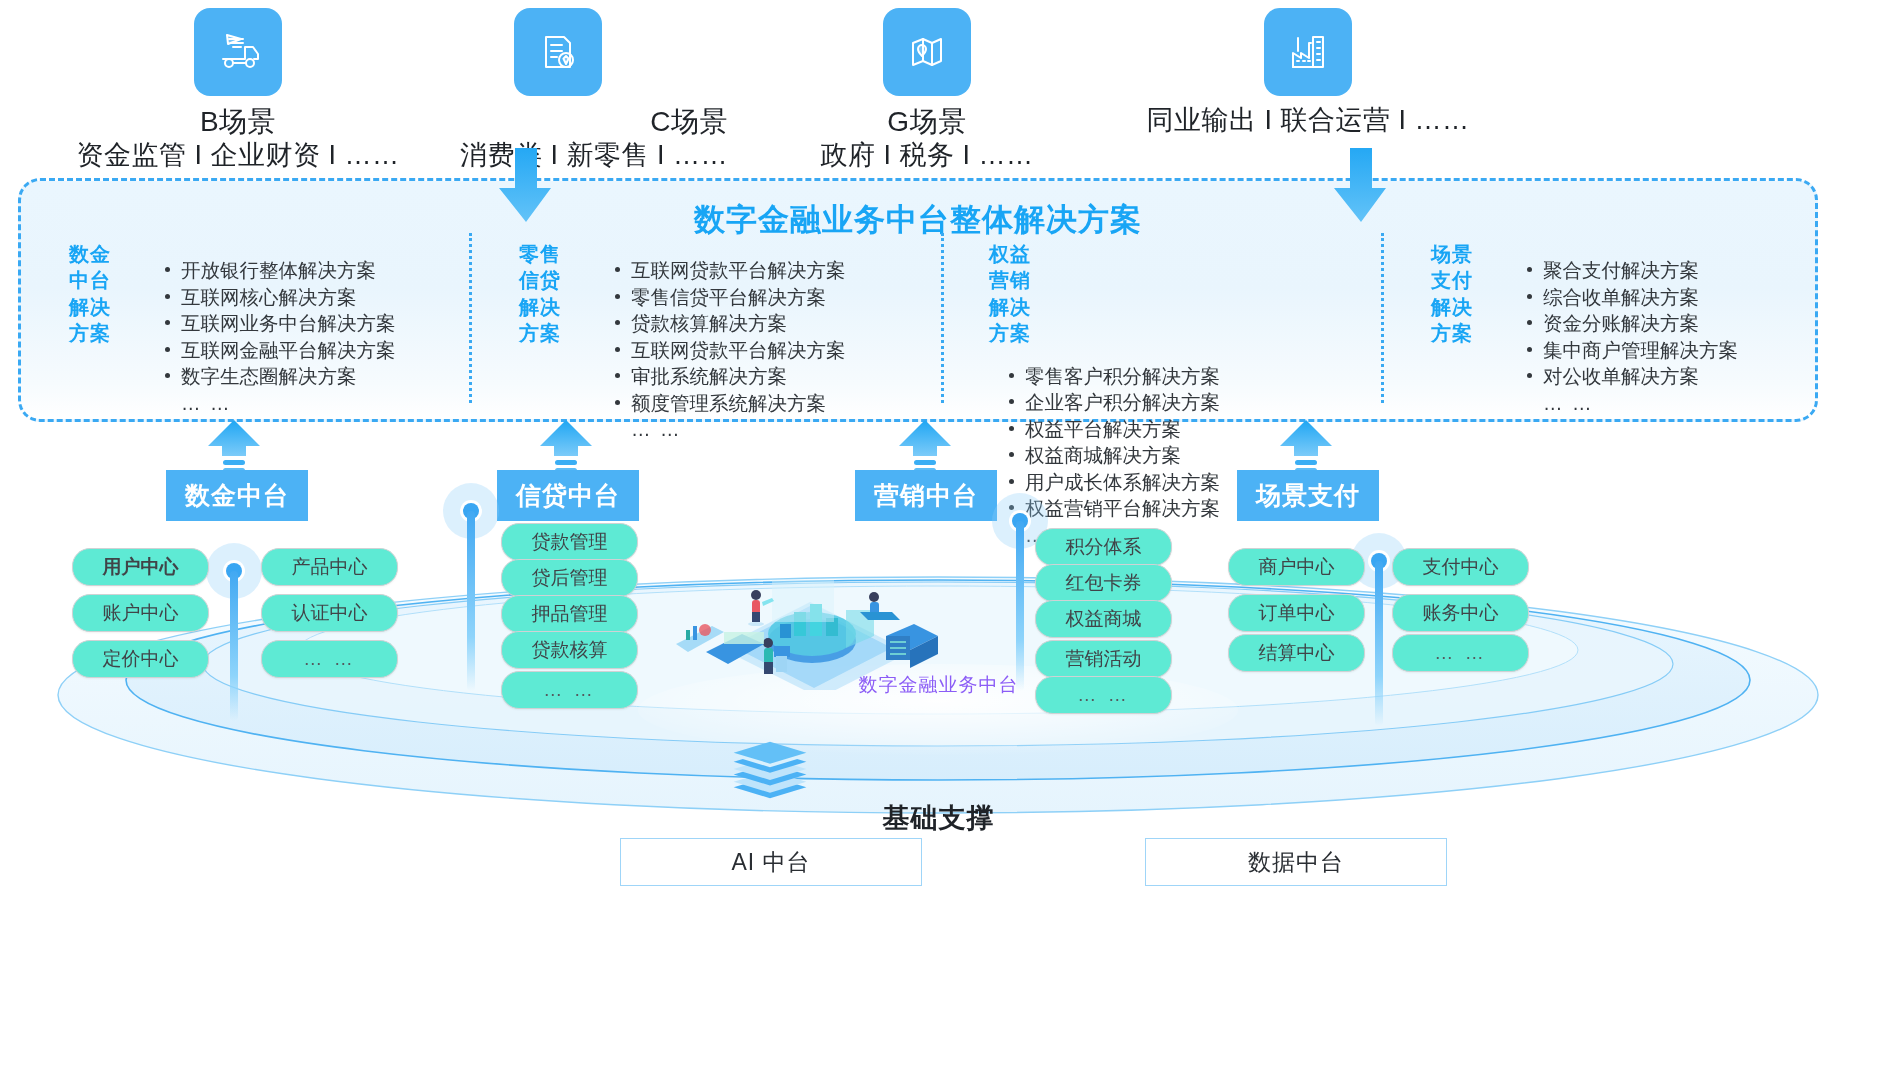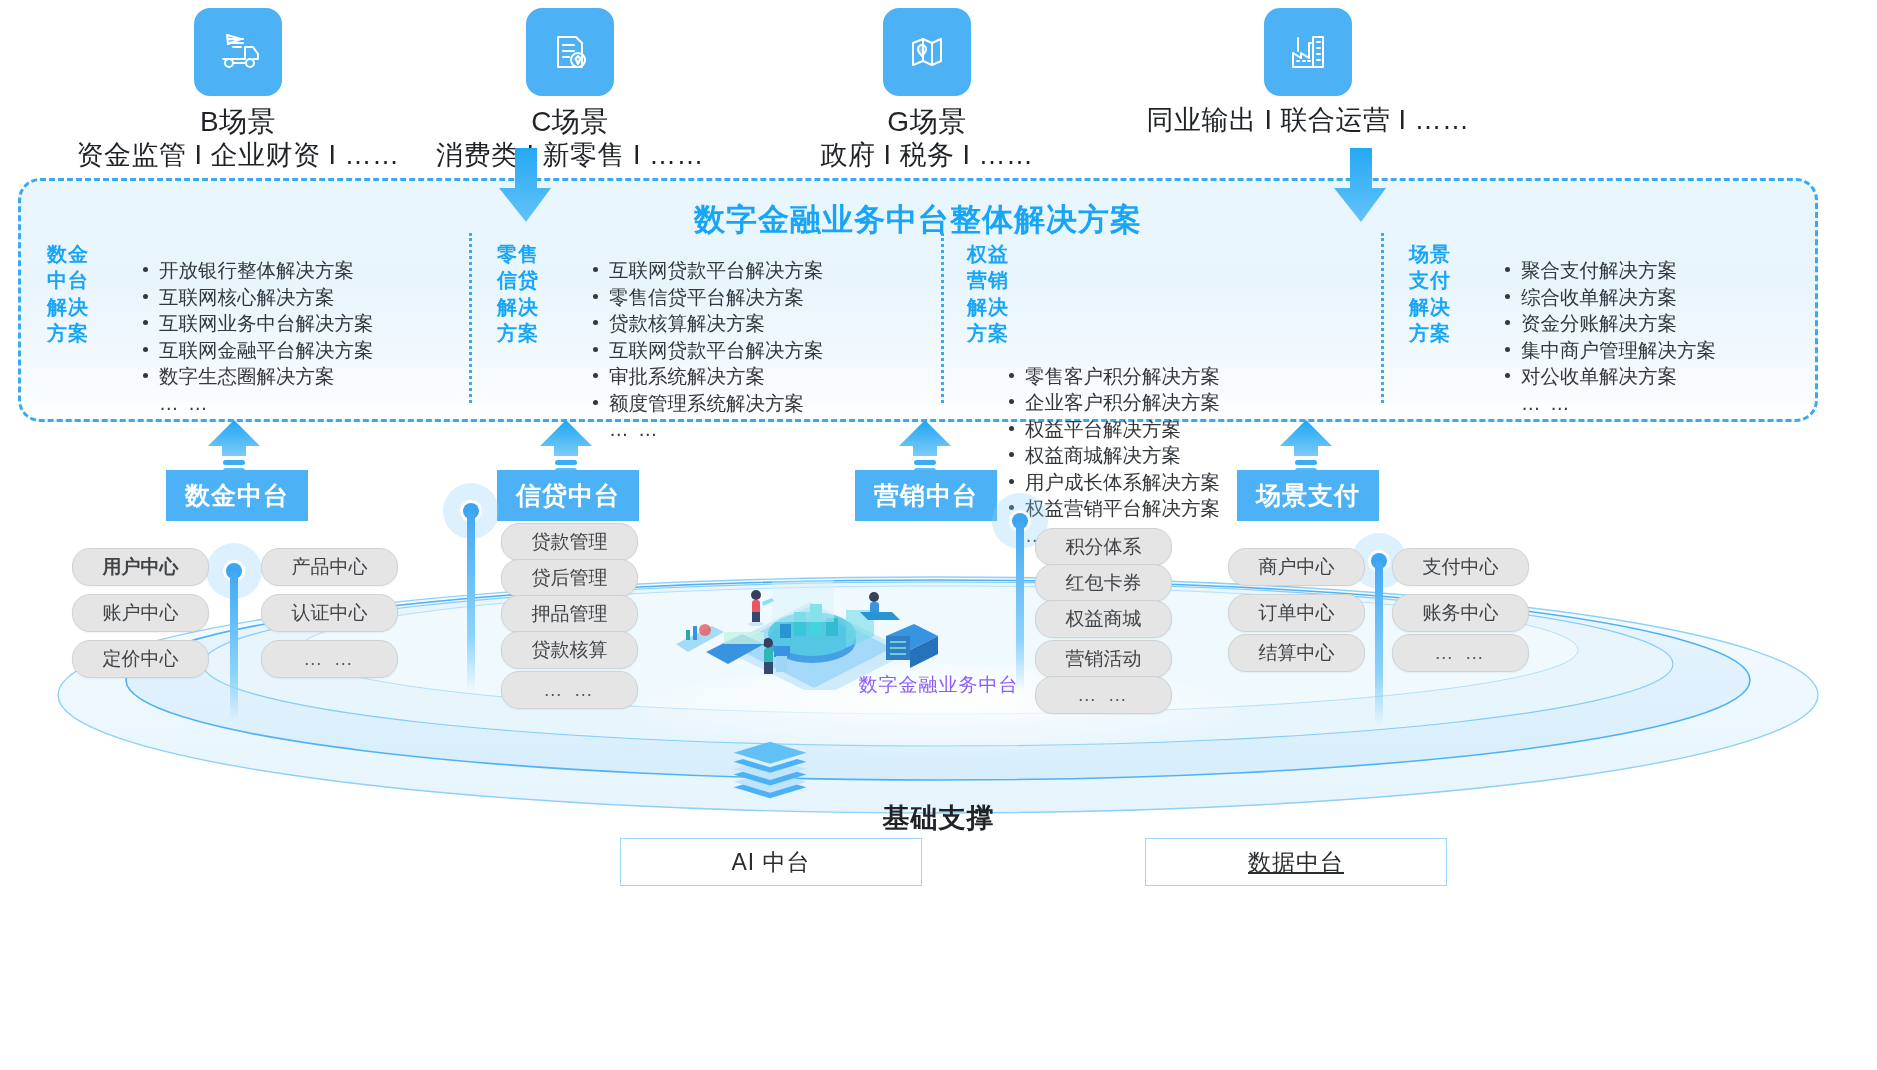--- a/index.html
+++ b/index.html
@@ -29,21 +29,21 @@
     box-sizing:border-box;
   }
   #panel-title{
     position:absolute;left:0;right:0;top:18px;text-align:center;
     font-size:31px;font-weight:bold;color:#18a5f5;letter-spacing:1px;
   }
   .down-arrow{position:absolute;width:54px;height:74px;}
   .col{position:absolute;top:60px;display:flex;align-items:flex-start;}
   .col-label{
     color:#18a5f5;font-weight:bold;font-size:20px;line-height:1.32;
-    width:54px;text-align:center;flex:0 0 54px;letter-spacing:1px;
+    width:54px;text-align:center;flex:0 0 54px;letter-spacing:1px;margin-left:22px;
   }
   .col-list{margin-left:6px;}
   .col-list li{
     list-style:none;position:relative;padding-left:18px;
     font-size:19.5px;color:#33383d;line-height:1.36;white-space:nowrap;
   }
   .col-list li:before{
     content:"";position:absolute;left:2px;top:10px;width:5px;height:5px;
     border-radius:50%;background:#33383d;
   }
@@ -55,21 +55,21 @@
   .up-arrow{position:absolute;width:52px;height:62px;}
   .mid-label{
     position:absolute;background:#4cb2f5;color:#ffffff;font-size:25px;
     font-weight:bold;letter-spacing:1px;text-align:center;
     padding:9px 0;width:142px;
   }
 
   
   .pill{
     position:absolute;height:36px;line-height:36px;text-align:center;
-    background:#e5e5e5;border:1.5px solid #cfd2d4;border-radius:18px;
+    background:#5eead4;border:1.5px solid #cfd2d4;border-radius:18px;
     font-size:19px;color:#404448;box-shadow:0 1px 2px rgba(0,0,0,.05);
     white-space:nowrap;
   }
   .pill.dots{letter-spacing:3px;color:#55595e;}
 
   
   .lolli{position:absolute;width:56px;}
   .lolli .halo{
     position:absolute;left:0;top:0;width:56px;height:56px;border-radius:50%;
     background:rgba(140,205,250,.30);
@@ -147,21 +147,21 @@
           <circle cx="37" cy="36" r="4"></circle>
         <path d="M20 36h13"></path>
         <path d="M14 8l14 4-13 5z" fill="#ffffff" fill-opacity="0.25"></path>
         <path d="M16 12h14M18 16h12M20 20h8"></path>
       </svg>
     </div>
     <div class="scn-title">B场景</div>
     <div class="scn-sub">资金监管 I 企业财资 I ……</div>
   </div>
 
-  <div class="scenario" style="left:400px;">
+  <div class="scenario" style="left:388px;text-align:right;">
     <div class="scn-icon">
       <svg width="50" height="50" viewBox="0 0 50 50" xmlns="http://www.w3.org/2000/svg" fill="none" stroke="#ffffff" stroke-width="2" stroke-linecap="round" stroke-linejoin="round">
         <path d="M13 10h18l6 6v24H13z"></path>
         <path d="M18 18h11M18 24h11M18 30h6"></path>
         <circle cx="33" cy="33" r="7"></circle>
         <path d="M33 29l2.6 2.6L33 37l-2.6-5.4z" fill="#ffffff" fill-opacity="0.3"></path>
       </svg>
     </div>
     <div class="scn-title">C场景</div>
     <div class="scn-sub">消费类 I 新零售 I ……</div>
@@ -435,15 +435,15 @@
     <polygon points="60,34 100,46 60,58 20,46" fill="#bfe4fb"></polygon>
     <polygon points="60,26 100,38 60,50 20,38" fill="#4cb2f5"></polygon>
     <polygon points="60,20 100,32 60,44 20,32" fill="#bfe4fb"></polygon>
     <polygon points="60,12 100,24 60,36 20,24" fill="#4cb2f5"></polygon>
     <polygon points="60,6 100,18 60,30 20,18" fill="#d9f0fd"></polygon>
     <polygon points="60,2 100,14 60,26 20,14" fill="#63c0f7"></polygon>
   </svg>
   <div id="base-title">基础支撑</div>
 
   <div class="base-box" style="left:620px;top:838px;width:300px;">AI 中台</div>
-  <div class="base-box" style="left:1145px;top:838px;width:300px;text-decoration:underline;">数据中台</div>
+  <div class="base-box" style="left:1145px;top:838px;width:300px;">数据中台</div>
 
 </div>
 
 </body></html>

